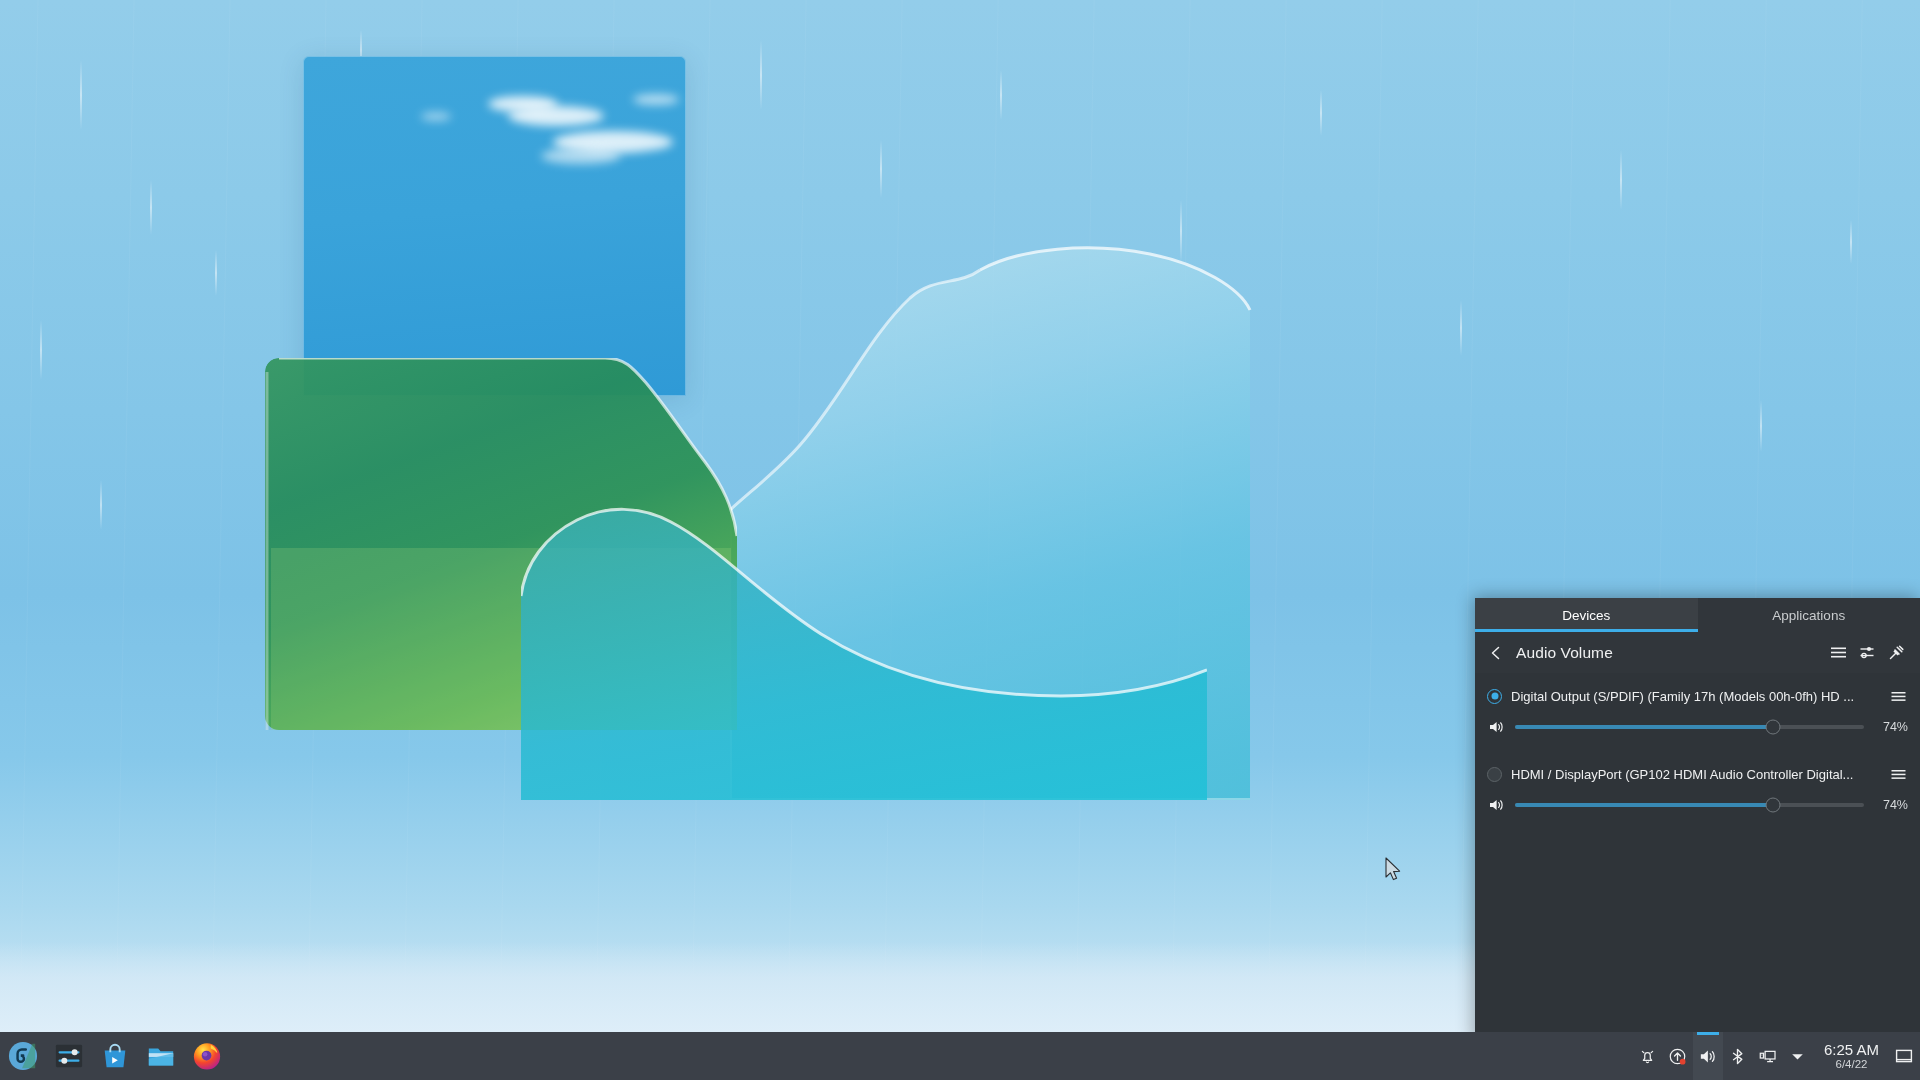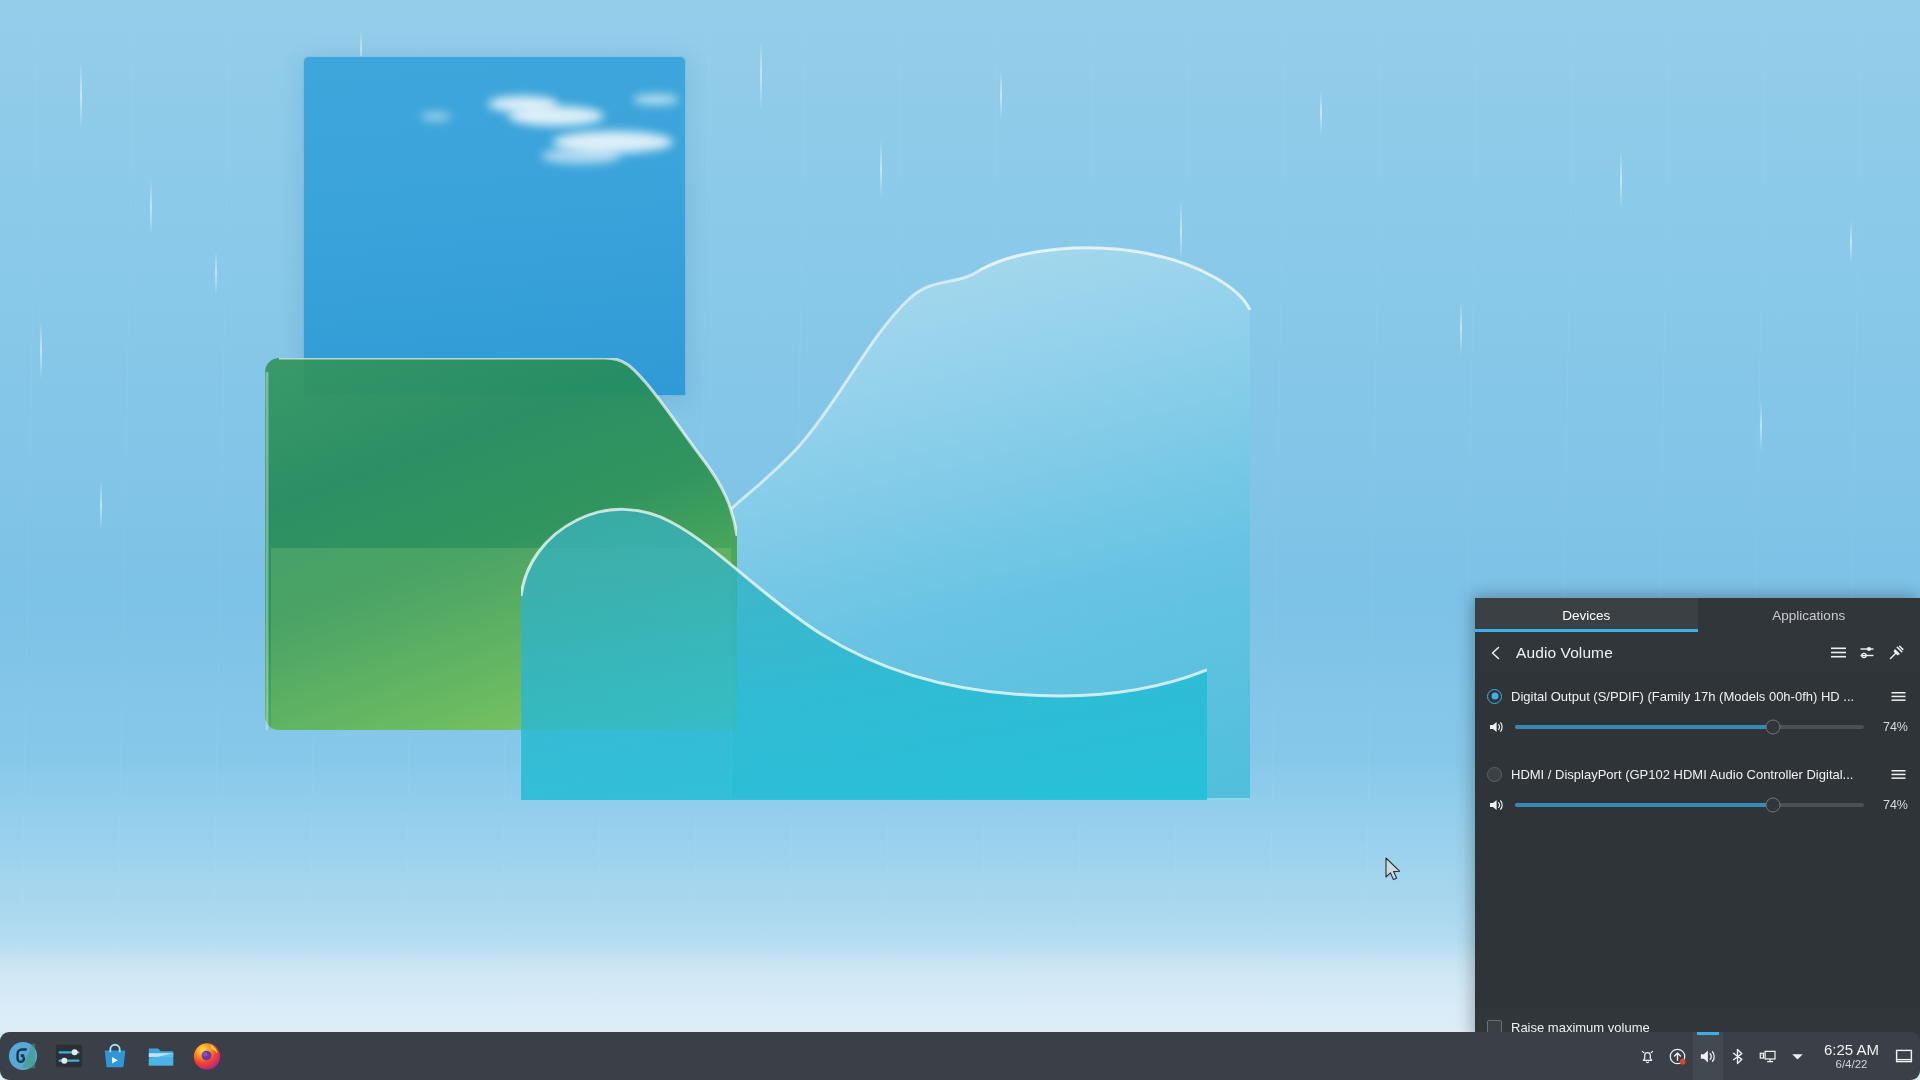--- a/index.html
+++ b/index.html
@@ -178,21 +178,21 @@
   }
   #raise-check{
     width:15px; height:15px; border:1px solid #6a7176; background:#3a4045; border-radius:2px;
     flex:0 0 auto; cursor:pointer;
   }
   #raise-label{ font-size:13px; margin-left:9px; color:#eff0f1; cursor:pointer;}
 
   
   #taskbar{
     position:absolute; left:0; bottom:0; width:1920px; height:48px;
-    background:#3b4048; display:flex; align-items:center;border-radius:9px;
+    background:#3b4048; display:flex; align-items:center;
   }
   #launcher{
     width:46px; height:48px; display:flex; align-items:center; justify-content:center; cursor:pointer;
   }
   #pinned{ display:flex; align-items:center; height:48px;}
   .pin-app{ width:46px; height:48px; display:flex; align-items:center; justify-content:center; cursor:pointer;}
   #task-spacer{ flex:1 1 auto; height:48px;}
   #systray{ display:flex; align-items:center; height:48px; padding-right:2px;}
   .tray-icon{
     width:30px; height:48px; display:flex; align-items:center; justify-content:center;
@@ -373,24 +373,20 @@
           <div class="track"></div>
           <div class="fill" id="fill-1" style="width: 74%;"></div>
           <div class="handle" id="handle-1" style="left: 74%;"></div>
         </div>
         <div class="pct">74%</div>
       </div>
     </div>
 
   </div>
 
-  <div id="panel-footer">
-    <div id="raise-check"></div>
-    <div id="raise-label">Raise maximum volume</div>
-  </div>
 </div>
 
 <div id="taskbar">
 
   <div id="launcher">
     <svg width="30" height="30" viewBox="0 0 32 32" aria-hidden="true">
       <circle cx="16" cy="16" r="15" fill="#5aa8d8"></circle>
       <path d="M26 3 L29 3 L29 29 L15 29 Z" fill="#3f9b6e" opacity=".55"></path>
       <path d="M19 9 h-4.2 a4.6 4.6 0 0 0 -4.6 4.6 v5.2 a3.4 3.4 0 1 0 3.4 -3.4 h2.6" fill="none" stroke="#123a52" stroke-width="2.6" stroke-linecap="round"></path>
     </svg>

